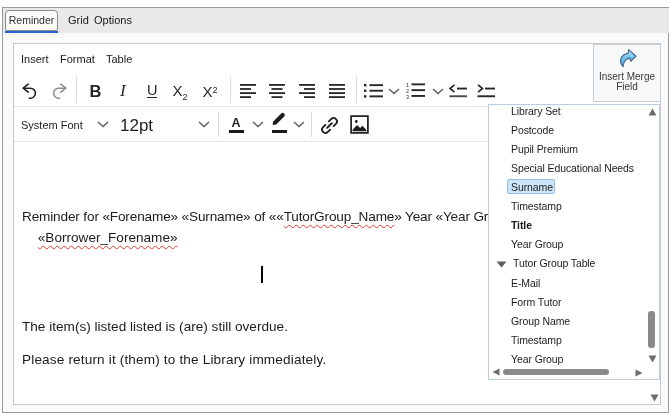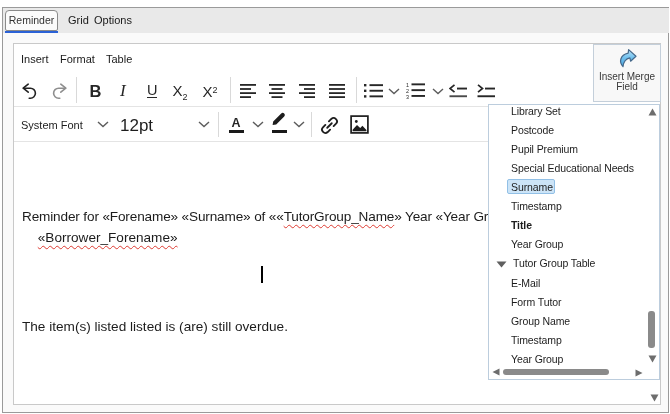--- a/index.html
+++ b/index.html
@@ -197,20 +197,21 @@
     </defs>
   <path d="M13.6 1.6 L21 8.3 L15.6 13.2 L14.9 9.8 C10.4 10.6 8.6 13.2 8.0 18.6 C3.8 14.2 4.8 7.2 13.2 5.2 Z" fill="url(#ag)" stroke="#44688a" stroke-width="1.2" stroke-linejoin="round"></path>
 </svg>
 <div style="position:absolute; left:594px; top:72px; width:66px; text-align:center; font-size:10px; color:#3a3a3a; line-height:10px; z-index:2;">Insert Merge<br>Field</div>
 
 <div style="position:absolute; left:14px; top:142px; width:645px; height:261px; overflow:hidden;">
 <div class="txt" style="left:8px; top:65px; letter-spacing:-0.15px;">Reminder for «Forename» «Surname» of ««<span class="sq">TutorGroup_Name</span>» Year «Year Group»</div>
 <div class="txt" style="left:8px; top:86px;margin-left:12px;">&nbsp;<span class="sq">«Borrower_Forename»</span></div>
 <div class="caret" style="left:247px; top:124px; height:17px;"></div>
 <div class="txt" style="left:8px; top:175px;">The item(s) listed listed is (are) still overdue.</div>
+<div class="txt" style="left:8px; top:208px; letter-spacing:0.15px;">Please return it (them) to the Library immediately.</div>
 </div>
 
 <svg class="icon" style="left:650px; top:394px;" width="9" height="8" viewBox="0 0 9 8">
   <path d="M0.5 0.5 H8.5 L4.5 7.5 Z" fill="#6d6d6d"></path>
 </svg>
 
 <div class="dd"></div>
 <div class="dditem" style="top:104px;">Library Set</div>
 <div class="dditem" style="top:123px;">Postcode</div>
 <div class="dditem" style="top:142px;">Pupil Premium</div>

